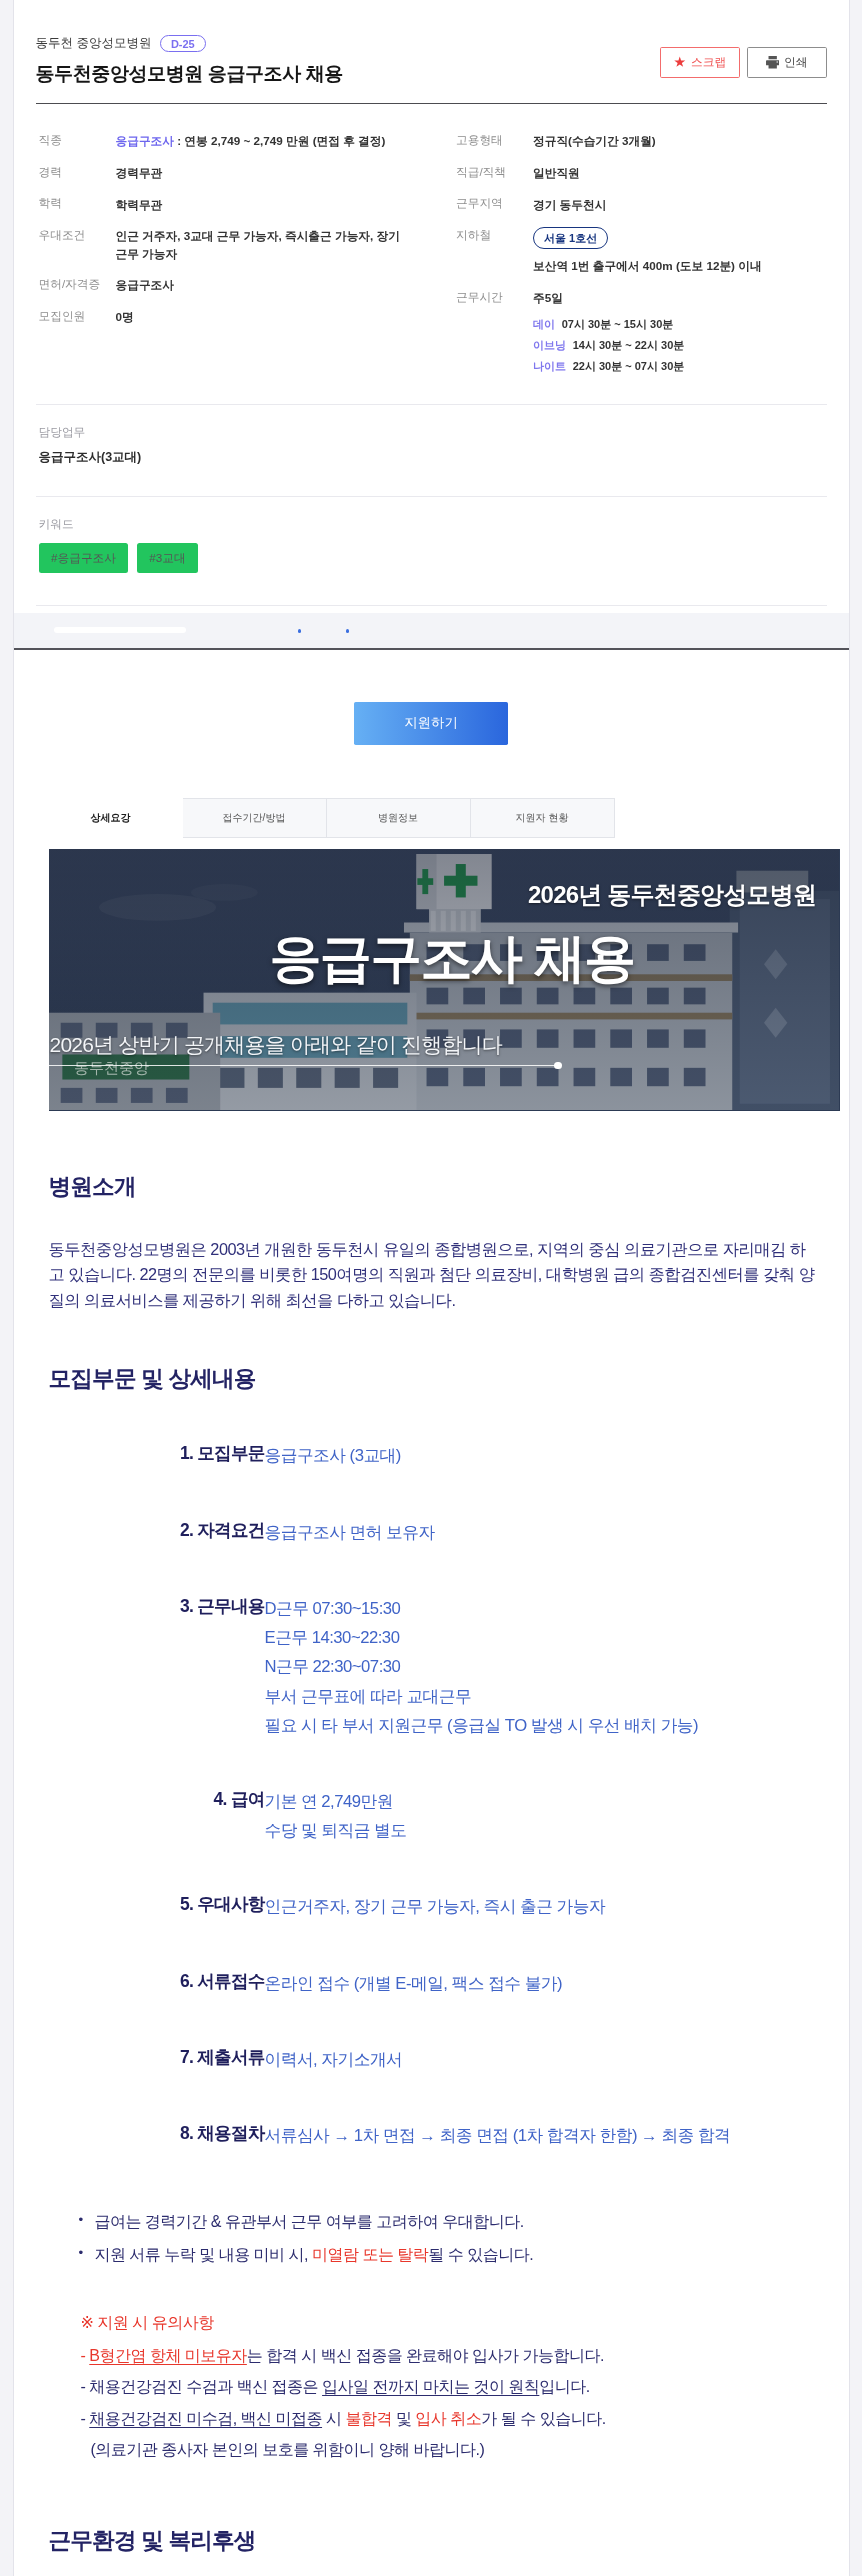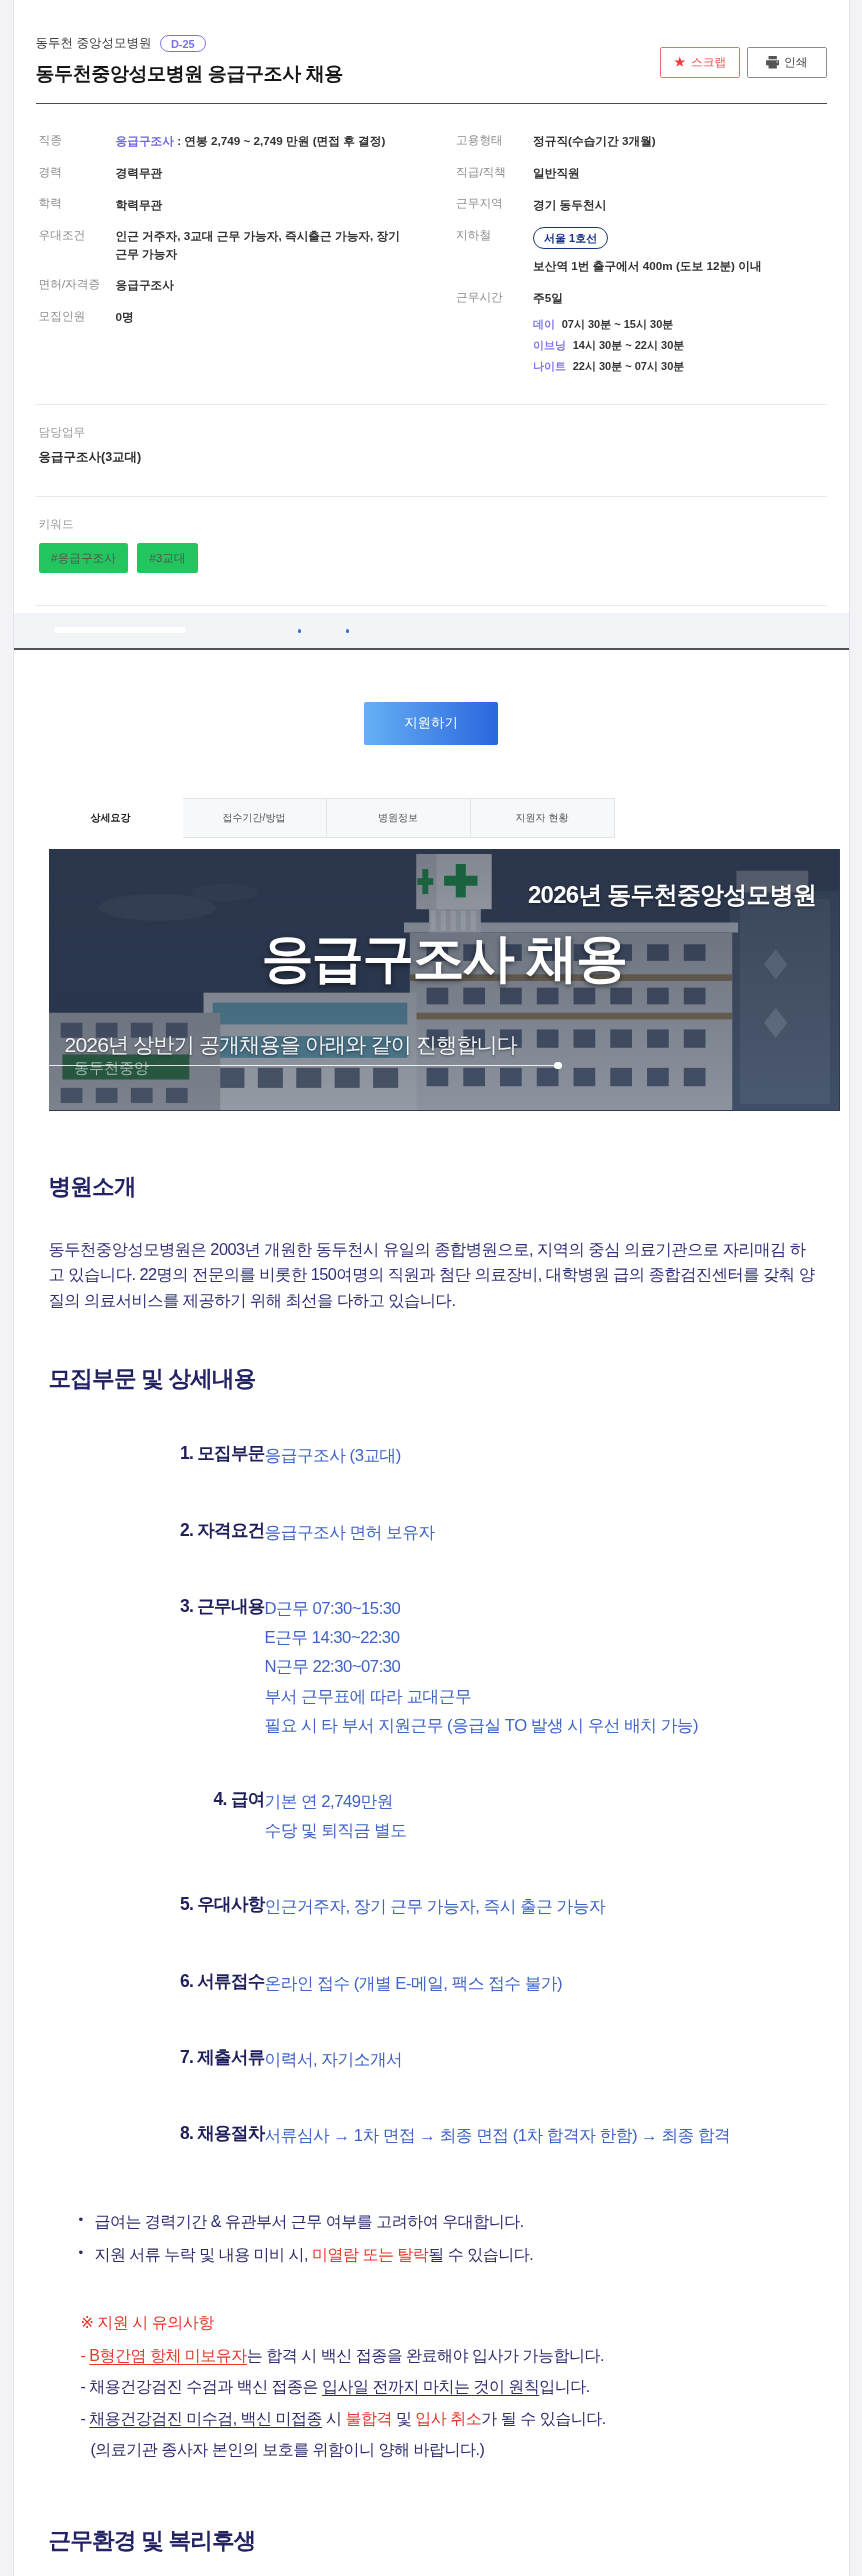--- a/index.html
+++ b/index.html
@@ -49,40 +49,40 @@
 
   
   .band { margin:6.7px 0 0 0; height:37px; background:#f3f4f8; border-bottom:2.5px solid #53535a;
           position:relative; }
   .band-pill { position:absolute; left:40px; top:14px; width:132px; height:6.7px; border-radius:3.3px; background:#fff; }
   .band-dot { position:absolute; top:16.7px; width:3.3px; height:3.3px; border-radius:50%; background:#3b6fe0; }
   .band-dot.d1 { left:284px; } .band-dot.d2 { left:332px; }
 
   
   .apply-wrap { display:flex; justify-content:center; margin-top:52px; }
-  .apply-btn { width:134px; height:43px; border:none; cursor:pointer; border-radius:1.7px;
+  .apply-btn { width:154px; height:43px; border:none; cursor:pointer; border-radius:1.7px;
                background:linear-gradient(90deg,#66b0f4 0%,#2a66dd 100%);
                color:#fff; font-size:13.4px; font-family:inherit; }
 
   
   .tabs { display:flex; margin:53px 0 0 25px; }
   .tab { width:144px; height:40px; display:flex; align-items:center; justify-content:center;
          font-size:10px; color:#555; background:#f7f8fa; border:0.8px solid #e2e4e9; cursor:pointer; }
   .tab + .tab { border-left:none; }
   .tab.active { background:#fff; border:none; font-weight:bold; color:#1d1d1d; }
 
   
   .detail-wrap { margin:0 23.4px 0 35px; }
   .hero { position:relative; width:791px; height:262px; margin-top:11px; overflow:hidden; background:#2c3a53; }
   .hero svg { position:absolute; inset:0; }
   .hero-line1 { position:absolute; top:30px; right:23.4px; color:#fff; font-size:24px; font-weight:bold;
                 text-shadow:0 0.8px 2.5px rgba(0,0,0,.5); letter-spacing:-0.8px; }
-  .hero-line2 { position:absolute; top:75px; left:0; width:100%; text-align:center; color:#fff;
+  .hero-line2 { position:absolute; top:75px; left:8px; width:100%; text-align:center; color:#fff;
                 font-size:52px; font-weight:bold; letter-spacing:-1.7px; text-shadow:0 1.7px 5px rgba(0,0,0,.55); }
-  .hero-line3 { position:absolute; top:182px; left:16px; color:#f3f5f8; font-size:21px;
+  .hero-line3 { position:absolute; top:182px; left:1px; color:#f3f5f8; font-size:21px;
                 text-shadow:0 0.8px 2.5px rgba(0,0,0,.5); letter-spacing:-0.8px; }
   .hero-rule { position:absolute; top:216px; left:0; width:510px; border-top:1.3px solid rgba(255,255,255,.85); }
   .hero-rule::after { content:""; position:absolute; right:-3.3px; top:-4.2px; width:7.5px; height:7.5px;
                       border-radius:50%; background:#fff; }
 
   
   .sec-title { color:#232364; font-size:22.6px; font-weight:bold; letter-spacing:-0.8px; }
   .intro-title { margin-top:60px; }
   .intro-body { margin-top:35px; color:#30307a; font-size:16.3px; line-height:1.57; letter-spacing:-0.5px;
                 padding-right:5px; }

